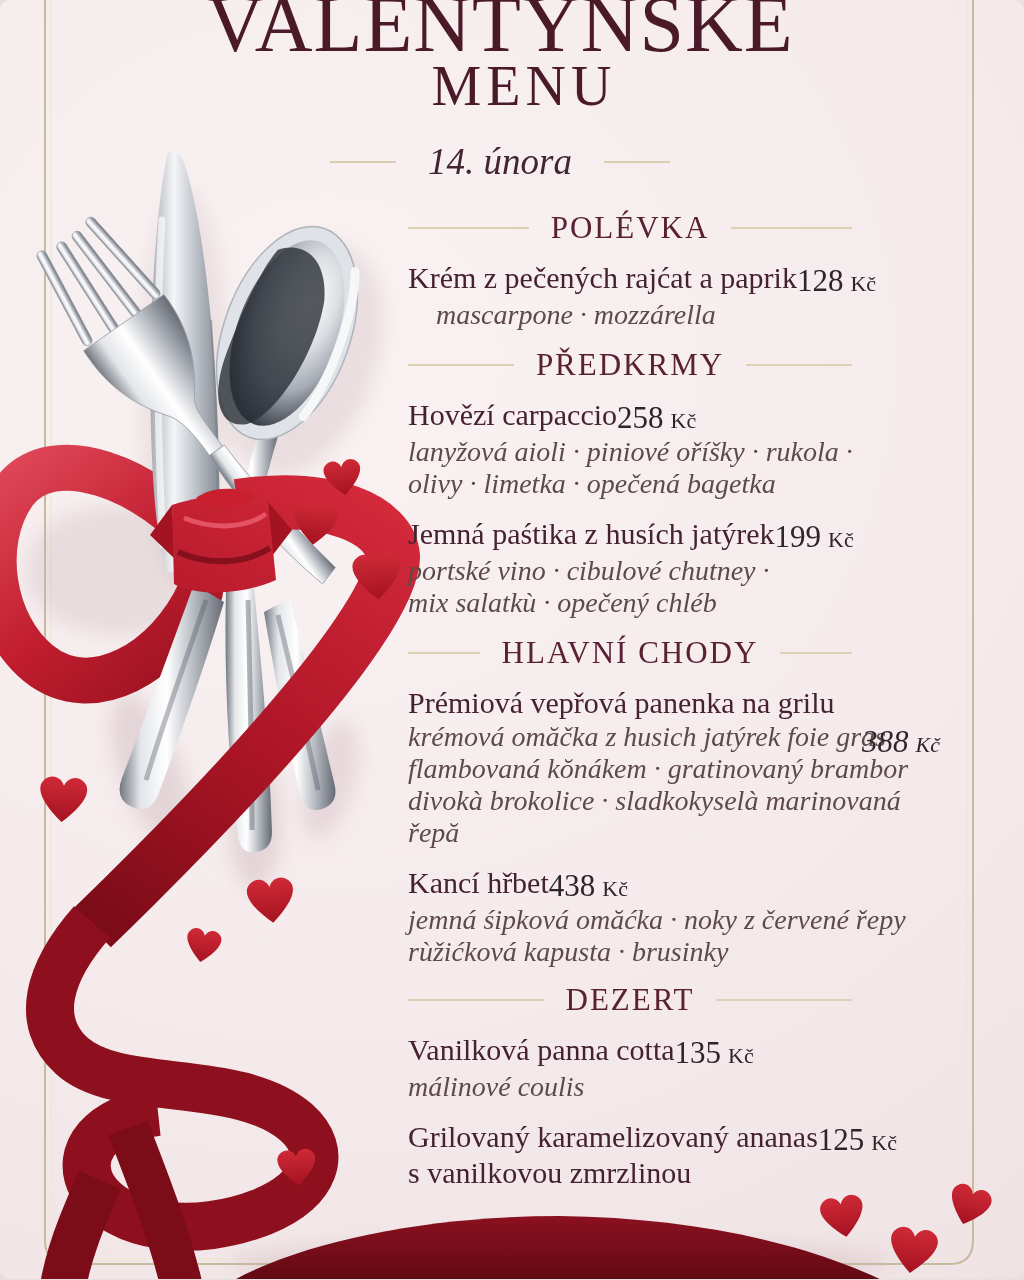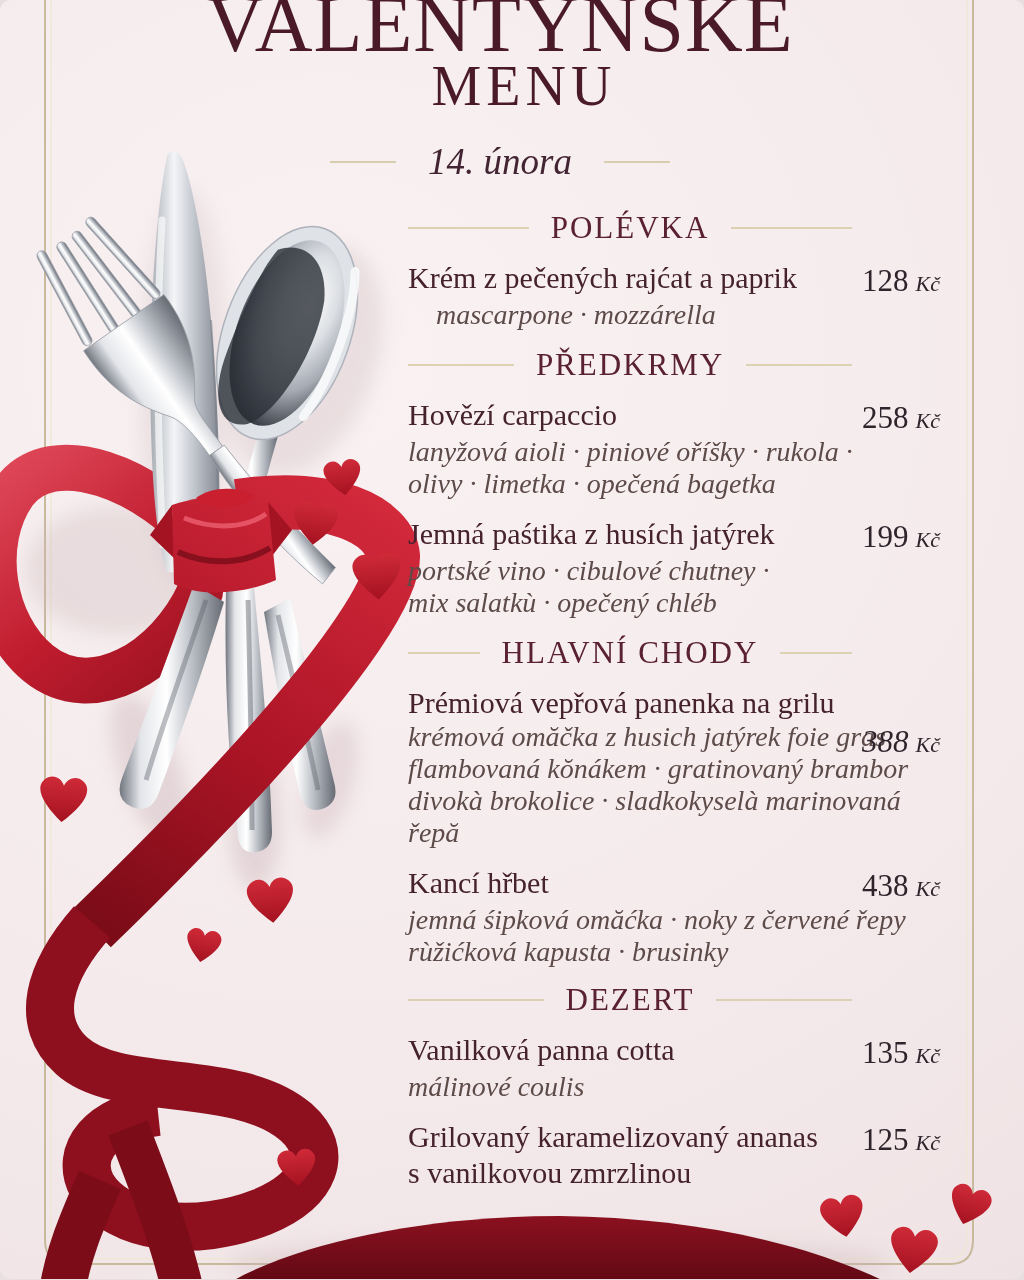--- a/index.html
+++ b/index.html
@@ -17,25 +17,25 @@
   .subtitle-row{position:absolute;top:140px;left:0;right:0;display:flex;align-items:center;justify-content:center;gap:32px;}
   .subtitle{font-style:italic;font-size:37px;color:#432433;}
   .srule{width:66px;height:2px;background:#d9cdaf;}
   
   #menu-col{position:absolute;left:408px;top:204px;width:532px;}
   .sec-head{display:flex;align-items:center;gap:22px;margin-right:88px;margin-bottom:14px;}
   .rule{flex:1;height:1.5px;background:#ddd1b4;}
   .sec-title{font-size:31px;line-height:36px;letter-spacing:2px;color:#5a2133;font-weight:400;margin:0;white-space:nowrap;}
   .sec0{margin-top:6px}.sec1{margin-top:12px}.sec2{margin-top:13px}.sec3{margin-top:-2px}
   .item{margin-bottom:16px;}
-  .name-row{display:flex;justify-content:space-between;align-items:flex-start;}
+  .name-row{display:flex;align-items:flex-start;}
   .name-line{font-size:30px;line-height:36px;color:#45222e;}
   .price{white-space:nowrap;color:#30242c;padding-top:3px;}
   .num{font-size:31px;}
-  .unit{font-size:22px;margin-left:7px;font-style:italic;}
+  .unit{font-size:22px;margin-left:7px;}
   .desc-wrap{position:relative;font-style:italic;color:#5d4b49;}
   .desc-line{font-size:28px;line-height:32px;}
   .indent .desc-line{padding-left:28px;}
   .desc-wrap .price{position:absolute;right:0;top:0;}
 </style>
 </head>
 <body>
 
 <div class="page">
 

